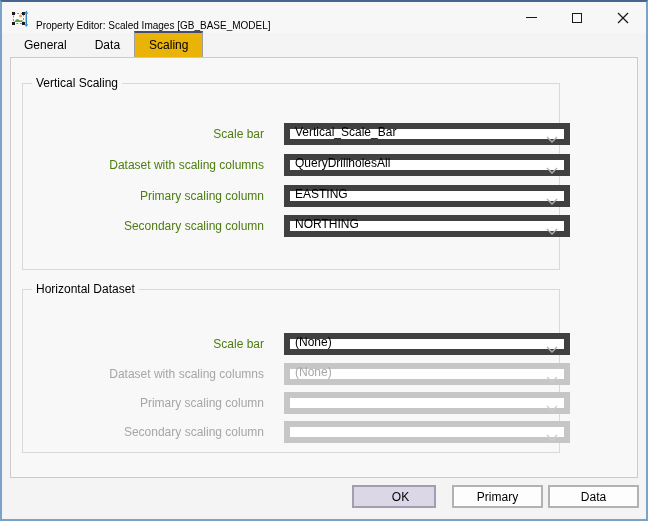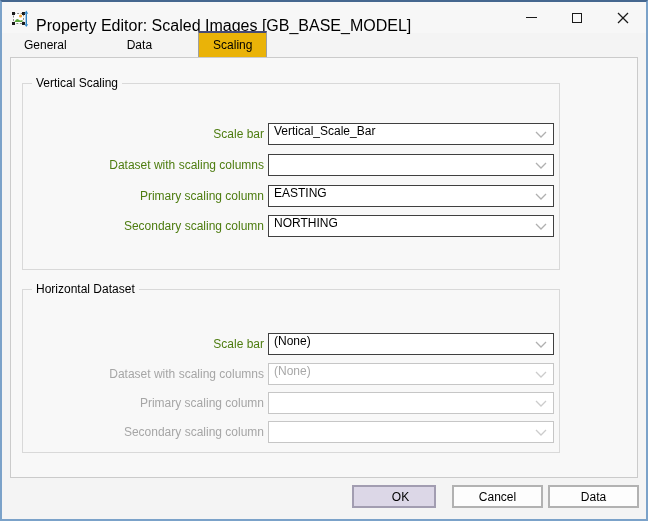--- a/index.html
+++ b/index.html
@@ -16,33 +16,33 @@
     overflow: hidden;
   }
 
   
   .titlebar {
     position: absolute; left: 0; top: 0; right: 0; height: 31px;
     background: #f7f7f7;
     display: flex; align-items: center;
   }
   .app-icon { width: 18px; height: 18px; margin: 0 7px 0 9px; flex: 0 0 auto; }
-  .title-text { font-size: 16px; color: #000; white-space: nowrap; margin-top: 16px; }
+  .title-text { font-size: 10px; color: #000; white-space: nowrap; margin-top: 16px; }
   .winbtns { position: absolute; right: 0; top: 0; height: 31px; display: flex; }
   .winbtn {
     width: 46px; height: 31px;
     display: flex; align-items: center; justify-content: center;
   }
   .glyph-min { width: 11px; height: 1px; background: #1a1a1a; }
   .glyph-max { width: 10px; height: 10px; border: 1px solid #1a1a1a; background: transparent; }
 
   
   .tabstrip {
     position: absolute; left: 8px; top: 31px; height: 24px;
-    display: flex; align-items: flex-end; z-index: 3; gap: 32px;
+    display: flex; align-items: flex-end; z-index: 3;
   }
   .tab {
     height: 24px; padding: 0 14px;
     display: flex; align-items: center; justify-content: center;
     color: #000;
   }
   .tab.selected {
     background: #eab308;
     border: 1px solid #9f9f9f;
     border-top: 2px solid #454a75;
@@ -73,24 +73,24 @@
   .gb-vertical   { top: 25px;  height: 187px; }
   .gb-horizontal { top: 231px; height: 164px; }
 
   .row { position: absolute; height: 22px; }
   .row-label {
     position: absolute; left: 0; width: 241px; height: 22px;
     line-height: 22px; text-align: right; color: #4d7c0f; white-space: nowrap;
   }
   .row.disabled .row-label { color: #a6a6a6; }
   .combo {
-    position: absolute; left: 245px; width: 286px; height: 22px;
+    position: absolute; left: 261px; width: 286px; height: 22px;
     background: #ffffff;
-    border: 1px solid #404040;
-    display: flex; align-items: flex-start;
+    border: 6px solid #404040;
+    display: flex; align-items: flex-end;
   }
   .combo-value {
     padding-left: 5px; color: #000; white-space: nowrap; overflow: hidden;
     flex: 1 1 auto;
   }
   .combo .chev { position: absolute; right: 6px; top: 7px; }
   .row.disabled .combo { border-color: #c6c6c6; }
   .row.disabled .combo-value { color: #a8a8a8; }
 
   
@@ -163,20 +163,21 @@
           <span class="combo-value">Vertical_Scale_Bar</span>
           <svg class="chev" width="12" height="8" viewBox="0 0 12 8">
             <path d="M1 1 L6 6 L11 1" fill="none" stroke="#b0b0b0" stroke-width="1.3"></path>
           </svg>
         </div>
       </div>
 
       <div class="row" style="top:70px; left:0; right:0;">
         <span class="row-label">Dataset with scaling columns</span>
         <div class="combo">
+          <span class="combo-value">QueryDrillholesAll</span>
           <svg class="chev" width="12" height="8" viewBox="0 0 12 8">
             <path d="M1 1 L6 6 L11 1" fill="none" stroke="#b0b0b0" stroke-width="1.3"></path>
           </svg>
         </div>
       </div>
 
       <div class="row" style="top:101px; left:0; right:0;">
         <span class="row-label">Primary scaling column</span>
         <div class="combo">
           <span class="combo-value">EASTING</span>
@@ -240,19 +241,19 @@
         </div>
       </div>
     </div>
 
   </div>
 
   <div class="btn btn-ok">
     <span>OK</span>
   </div>
   <div class="btn btn-cancel">
-    <span>Cancel</span>
+    <span>Primary</span>
   </div>
   <div class="btn btn-help">
     <span>Data</span>
   </div>
 
 </div>
 
 </body></html>

